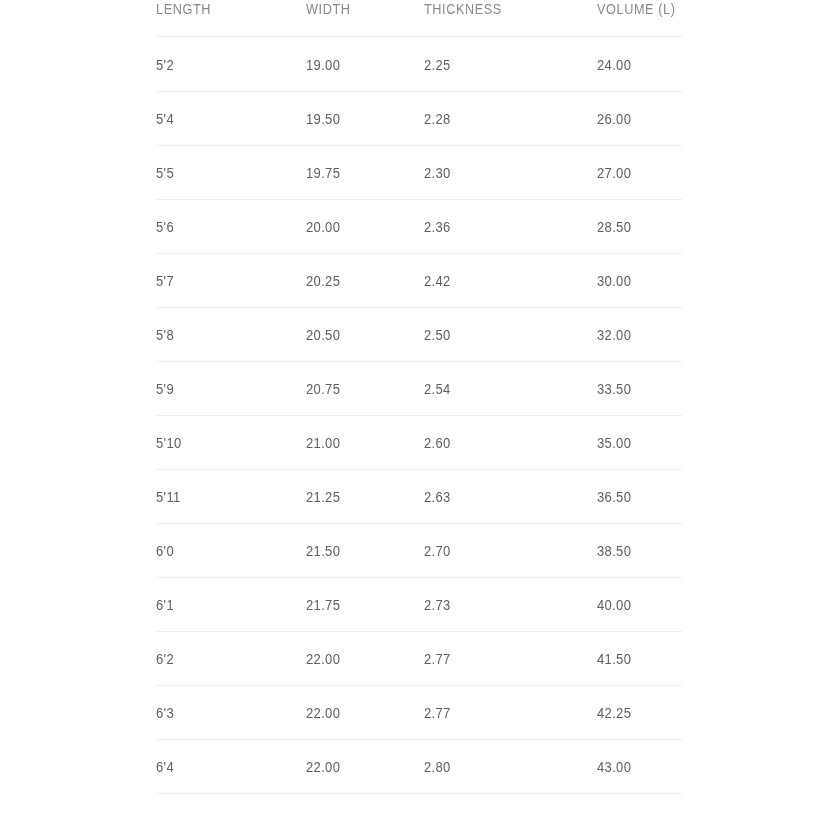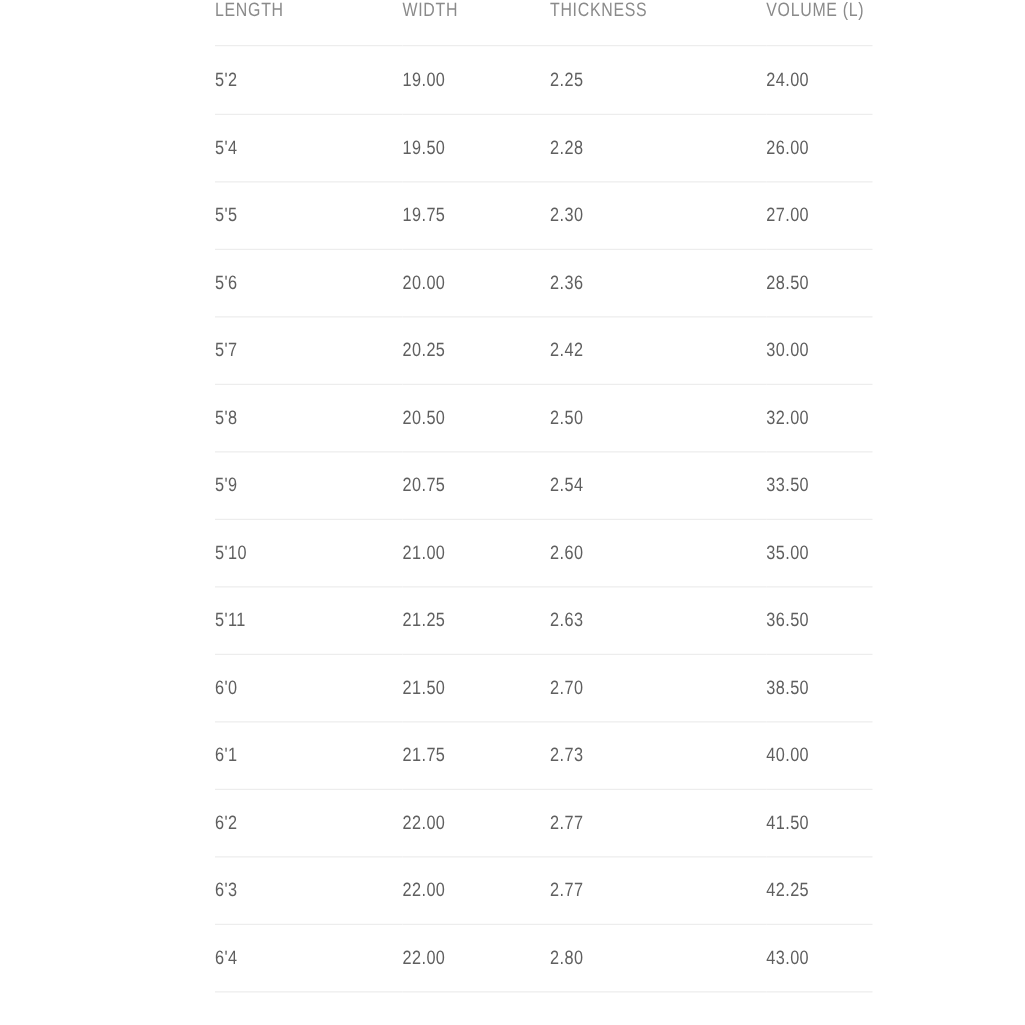--- a/index.html
+++ b/index.html
@@ -20,21 +20,20 @@
     position: absolute;
     left: 156px;
     top: 0px;
     width: 526px;
   }
 
   table.spec-table {
     border-collapse: collapse;
     width: 526px;
     table-layout: fixed;
-    margin-left: 16px;
   }
 
   table.spec-table col.col-length   { width: 150px; }
   table.spec-table col.col-width    { width: 118px; }
   table.spec-table col.col-thick    { width: 173px; }
   table.spec-table col.col-volume   { width: 85px; }
 
   thead th {
     text-align: left;
     padding: 0 0 18px 0;

